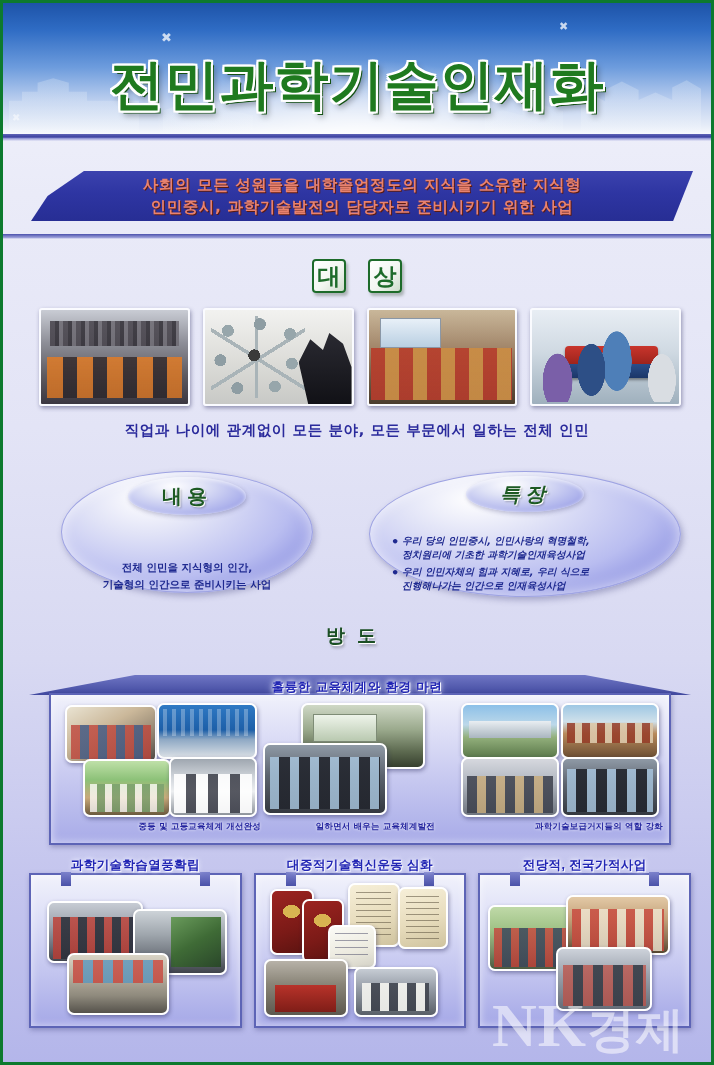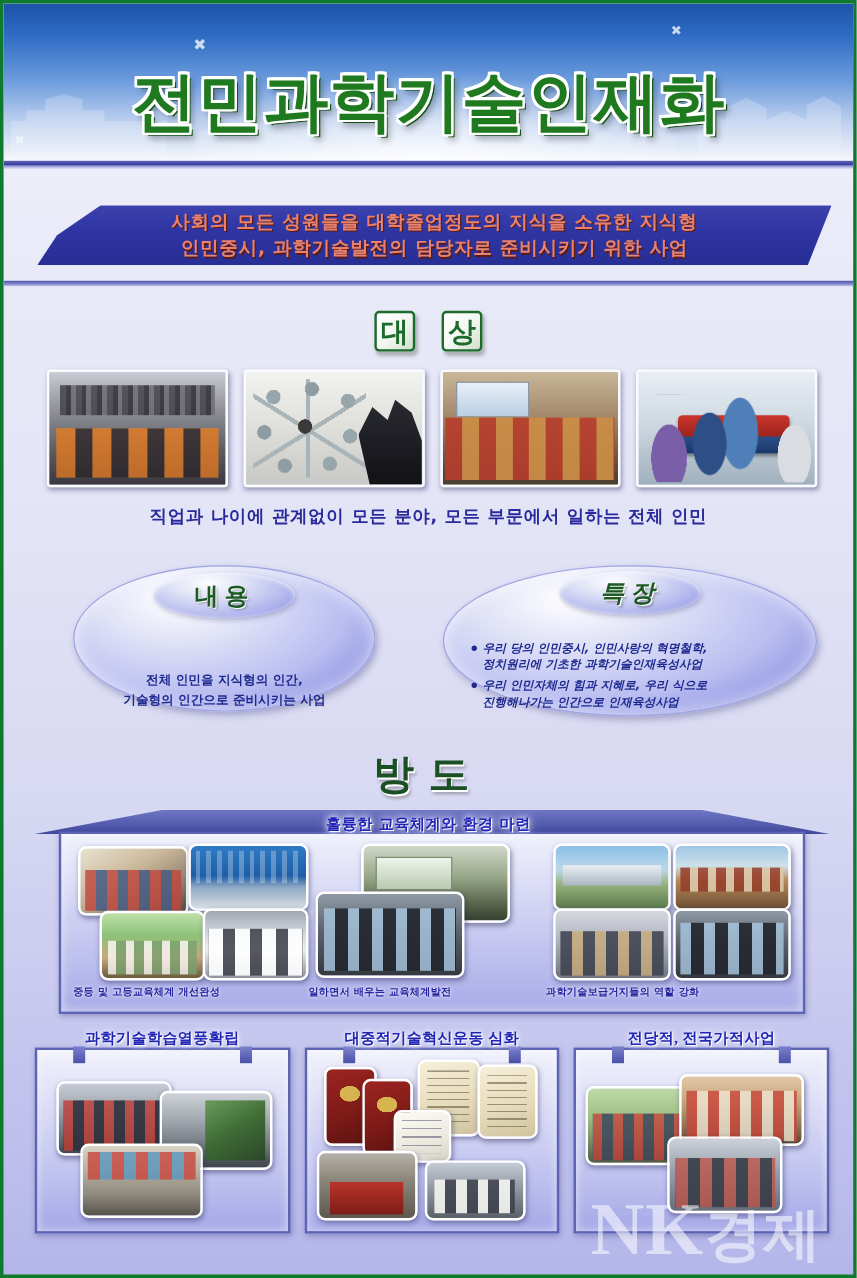--- a/index.html
+++ b/index.html
@@ -185,21 +185,21 @@
     text-align:center; color:#1f2a90; font-weight:bold;
     font-family: "DejaVu Sans", sans-serif;
   }
   .bullets { list-style:none; text-align:left; }
   .bullets li { position:relative; padding-left: 11px; margin-bottom: 3px; }
   .bullets li::before { content:"\2022"; position:absolute; left:0; top:-1px; font-size:13px; color:#1f2a90; }
 
   
   #bangdo-head {
     position:absolute; left:0; right:0; top: 620px; text-align:center;
-    font-size: 34px; font-weight:bold; color:#1b4f24; letter-spacing: 12px;
+    font-size: 19px; font-weight:bold; color:#1b4f24; letter-spacing: 12px;
     font-family: "DejaVu Sans", sans-serif;
     text-shadow: 1px 1px 0 #ffffff, 2px 3px 3px rgba(0,0,0,.3);
   }
 
   #trapezoid {
     position:absolute; left: 26px; top: 672px; width: 662px; height: 20px;
     background: linear-gradient(180deg,#6f76c4,#41499f);
     clip-path: polygon(16% 0%, 84% 0%, 100% 100%, 0% 100%);
   }
   #big-panel {
@@ -210,21 +210,21 @@
   }
   #big-panel-title {
     position:absolute; left:0; right:0; top: 676px; text-align:center;
     font-size: 12.5px; font-weight:bold; color:#2226b4; letter-spacing:.5px;
     font-family: "DejaVu Sans", sans-serif;
     text-shadow: 0 0 5px #ffffff, 0 0 9px #cfd3ff, 1px 1px 0 #ffffff;
     z-index: 5;
   }
   .cluster { position:absolute; }
   .cluster-caption {
-    position:absolute; text-align:left; font-size: 8.4px; font-weight:bold;
+    position:absolute; text-align:right; font-size: 8.4px; font-weight:bold;
     color:#23249f; letter-spacing:.3px; width: 100%;
     font-family: "DejaVu Sans", sans-serif;
     text-shadow: 0 0 3px #ffffff;
   }
   .mini {
     position:absolute; border: 2px solid #ffffff; border-radius: 7px;
     box-shadow: 1px 2px 4px rgba(40,40,90,.45);
     overflow:hidden;
   }
   
@@ -260,21 +260,21 @@
   #bottom-row { position:absolute; left: 26px; top: 870px; width: 662px; height: 155px; display:flex; gap: 12px; }
   .bpanel {
     flex: 1; position:relative;
     background: linear-gradient(180deg,#f1f2fb 0%,#dcdef7 30%,#c2c4ef 66%,#a5a8e7 100%);
     border: 2px solid #5d64b6;
     box-shadow: inset 0 0 8px rgba(255,255,255,.6), 1px 2px 5px rgba(50,50,110,.35);
   }
   .bpanel-title {
     position:absolute; top: -18px; left:0; right:0; text-align:center;
     font-size: 12.5px; font-weight:bold; color:#2226b4; letter-spacing:.4px;
-    font-family: Liberation Serif, serif;
+    font-family: Liberation Sans, sans-serif;
     text-shadow: 0 0 5px #ffffff, 0 0 9px #cfd3ff, 1px 1px 0 #ffffff;
     z-index: 6;
   }
   .bpanel-notch {
     position:absolute; top: -3px; height: 14px; width: 10px;
     background: linear-gradient(180deg,#7b81cc,#4a51a8);
   }
   .f-exhibit { background: linear-gradient(180deg,#c7ccd4 0%,#9aa0aa 40%,#6a6f79 75%,#43474f 100%); }
   .f-exhibit::after{ content:""; position:absolute; inset:24% 4% 4% 4%;
     background: repeating-linear-gradient(90deg, rgba(190,60,50,.8) 0 8px, rgba(45,48,58,.9) 8px 17px); }

